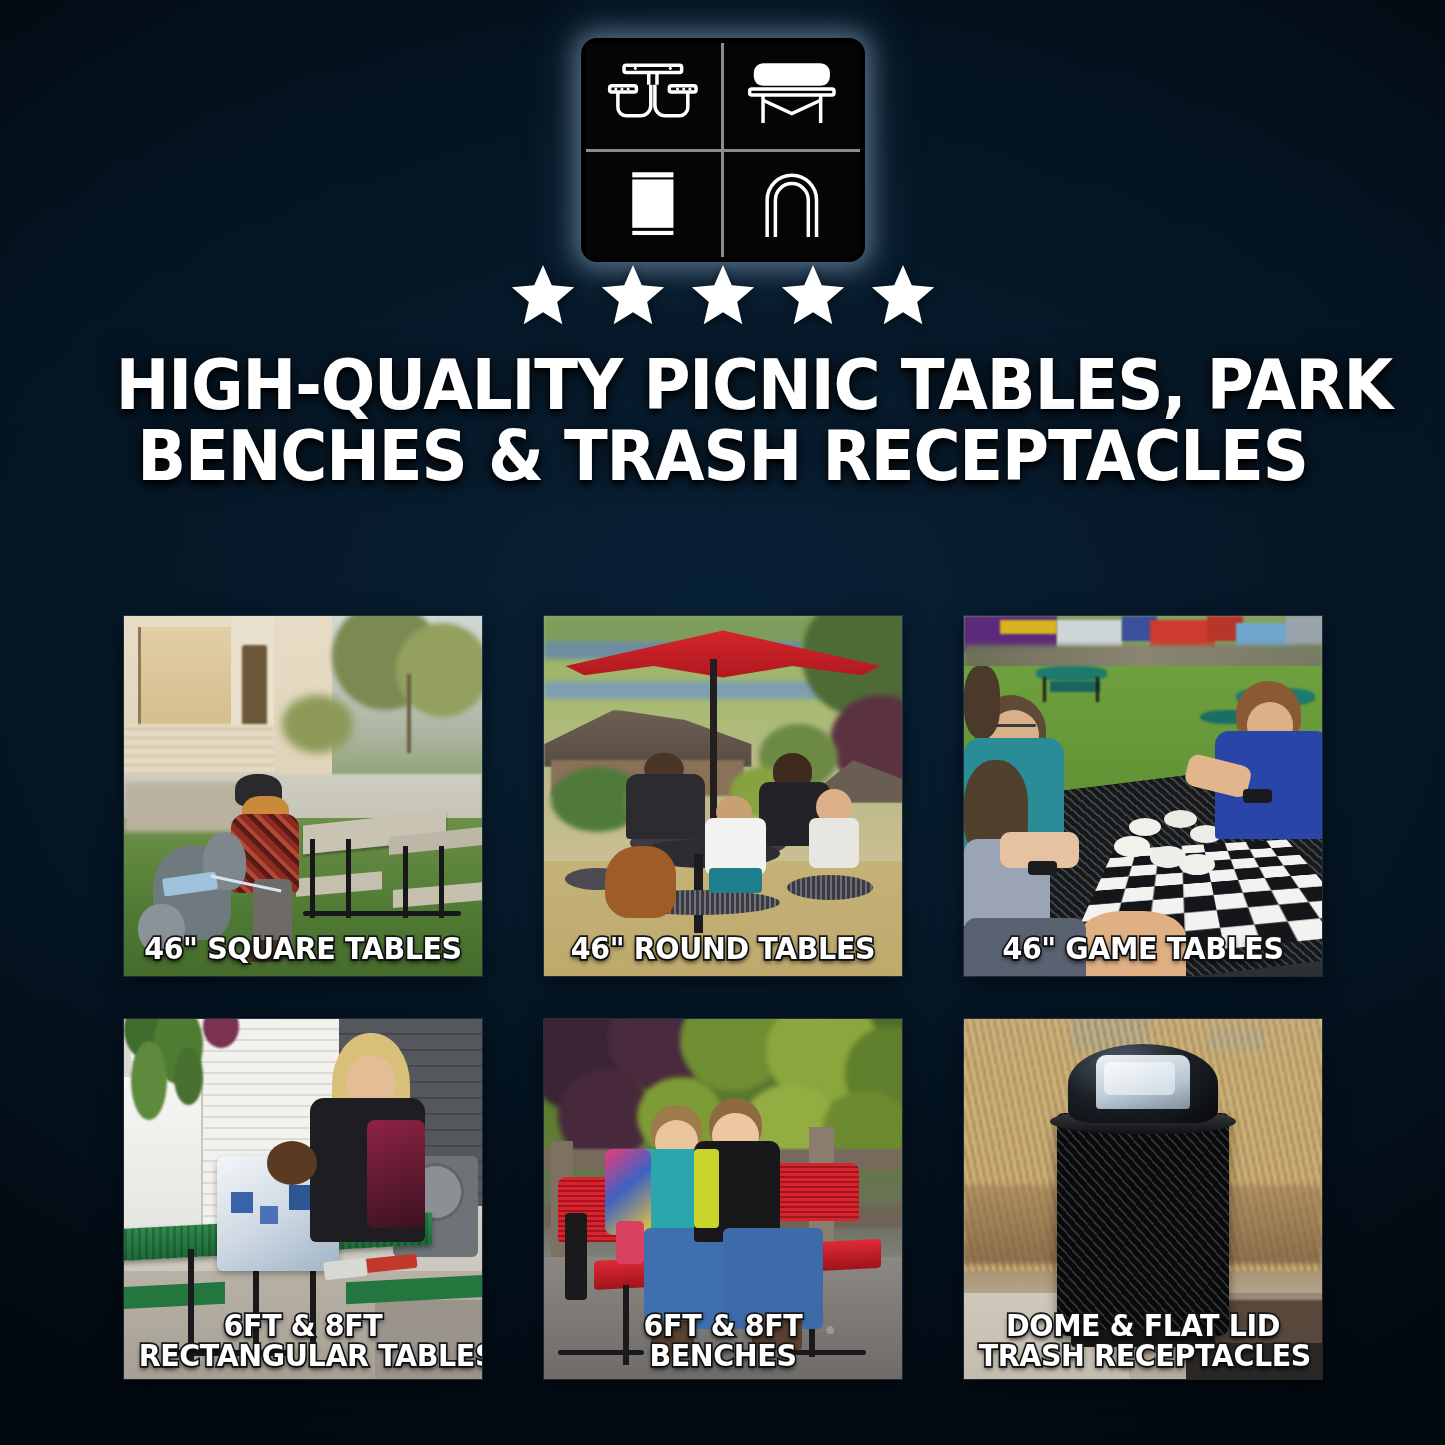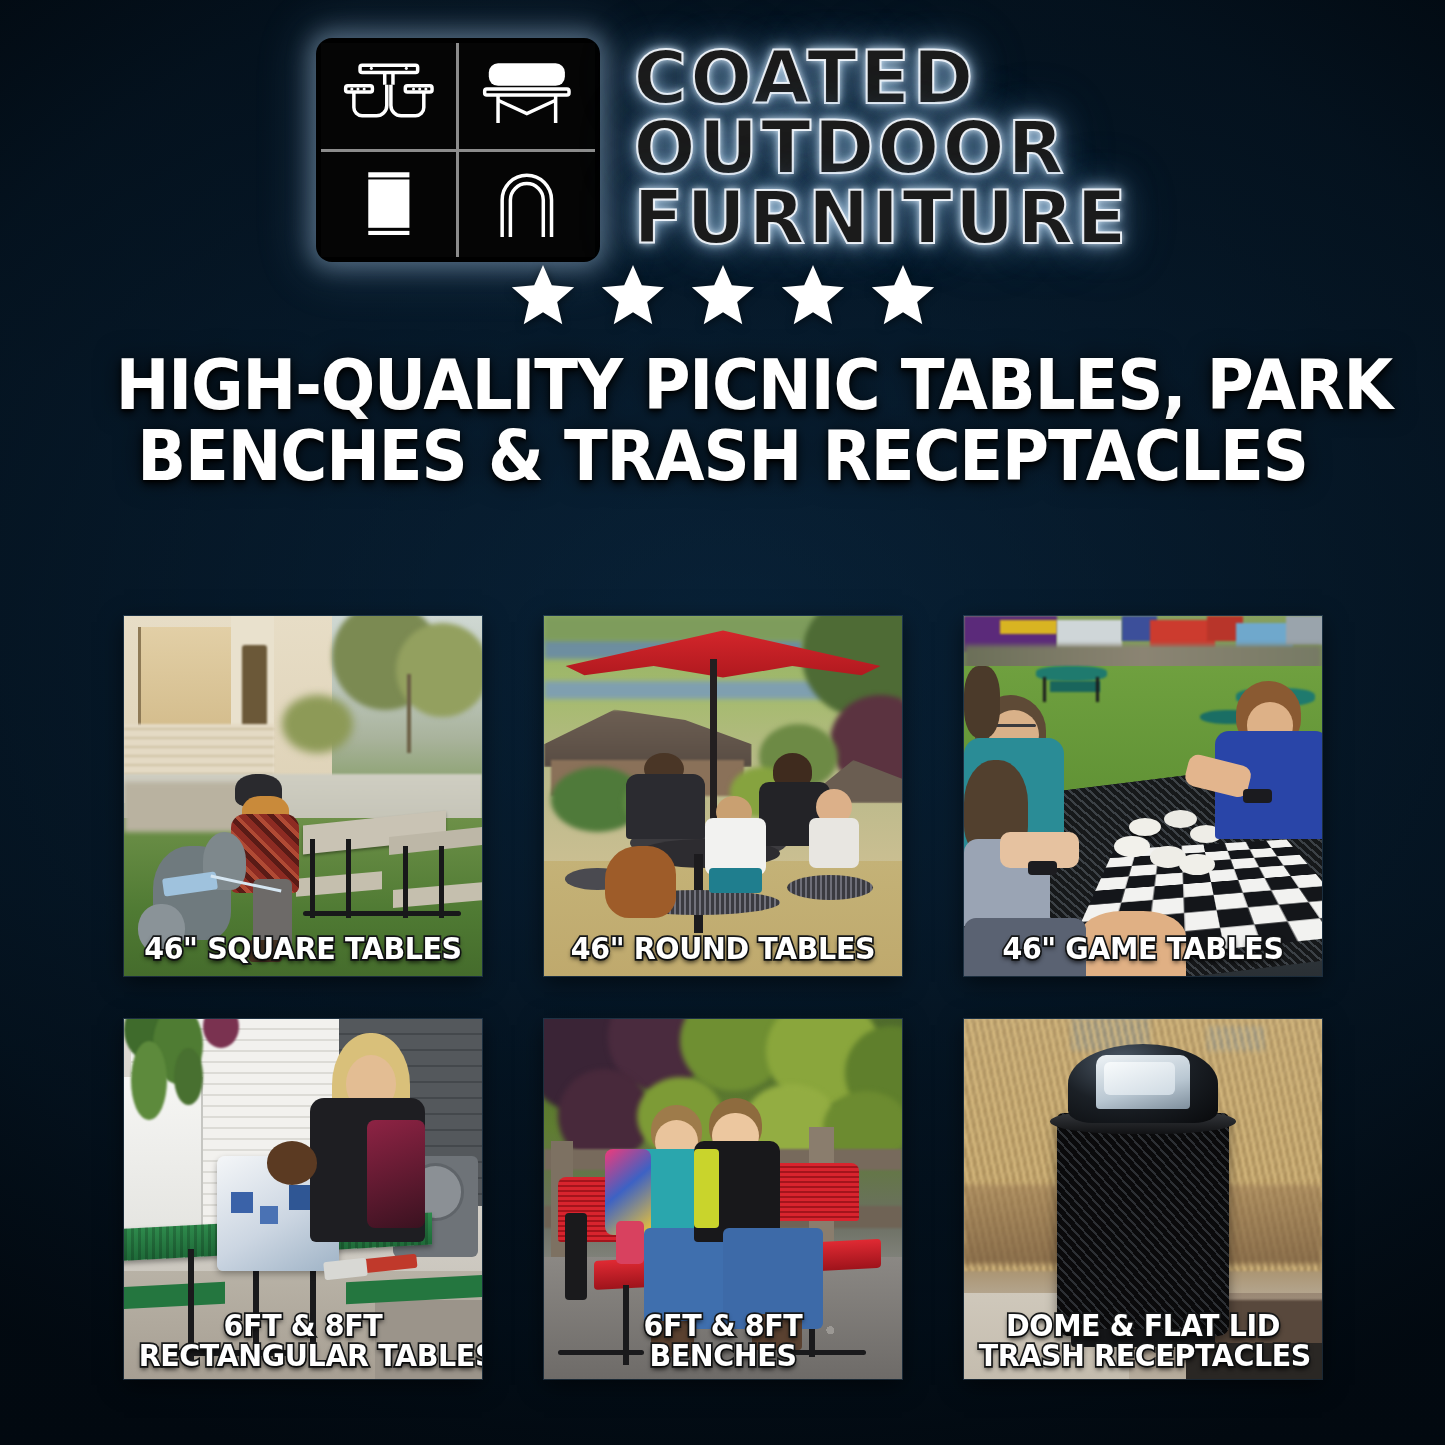--- a/index.html
+++ b/index.html
@@ -243,25 +243,20 @@
               <g fill="none" stroke="#fff" stroke-width="3.4">
                 <path d="M26 72 V36 a24 24 0 0 1 48 0 V72"></path>
                 <path d="M34 72 V36 a16 16 0 0 1 32 0 V72"></path>
               </g>
             </svg>
           </div>
 
         </div>
       </div>
 
-      <div class="brand-text">
-        <div class="brand-line">COATED</div>
-        <div class="brand-line">OUTDOOR</div>
-        <div class="brand-line">FURNITURE</div>
-      </div>
 
     </div>
 
     <div class="stars">
       <span class="star">
           <svg viewBox="0 0 24 24">
             <polygon points="12,1.4 15.1,8.6 23,9.3 17,14.5 18.8,22.3 12,18.1 5.2,22.3 7,14.5 1,9.3 8.9,8.6" fill="currentColor"></polygon>
           </svg>
         </span>
       <span class="star">

